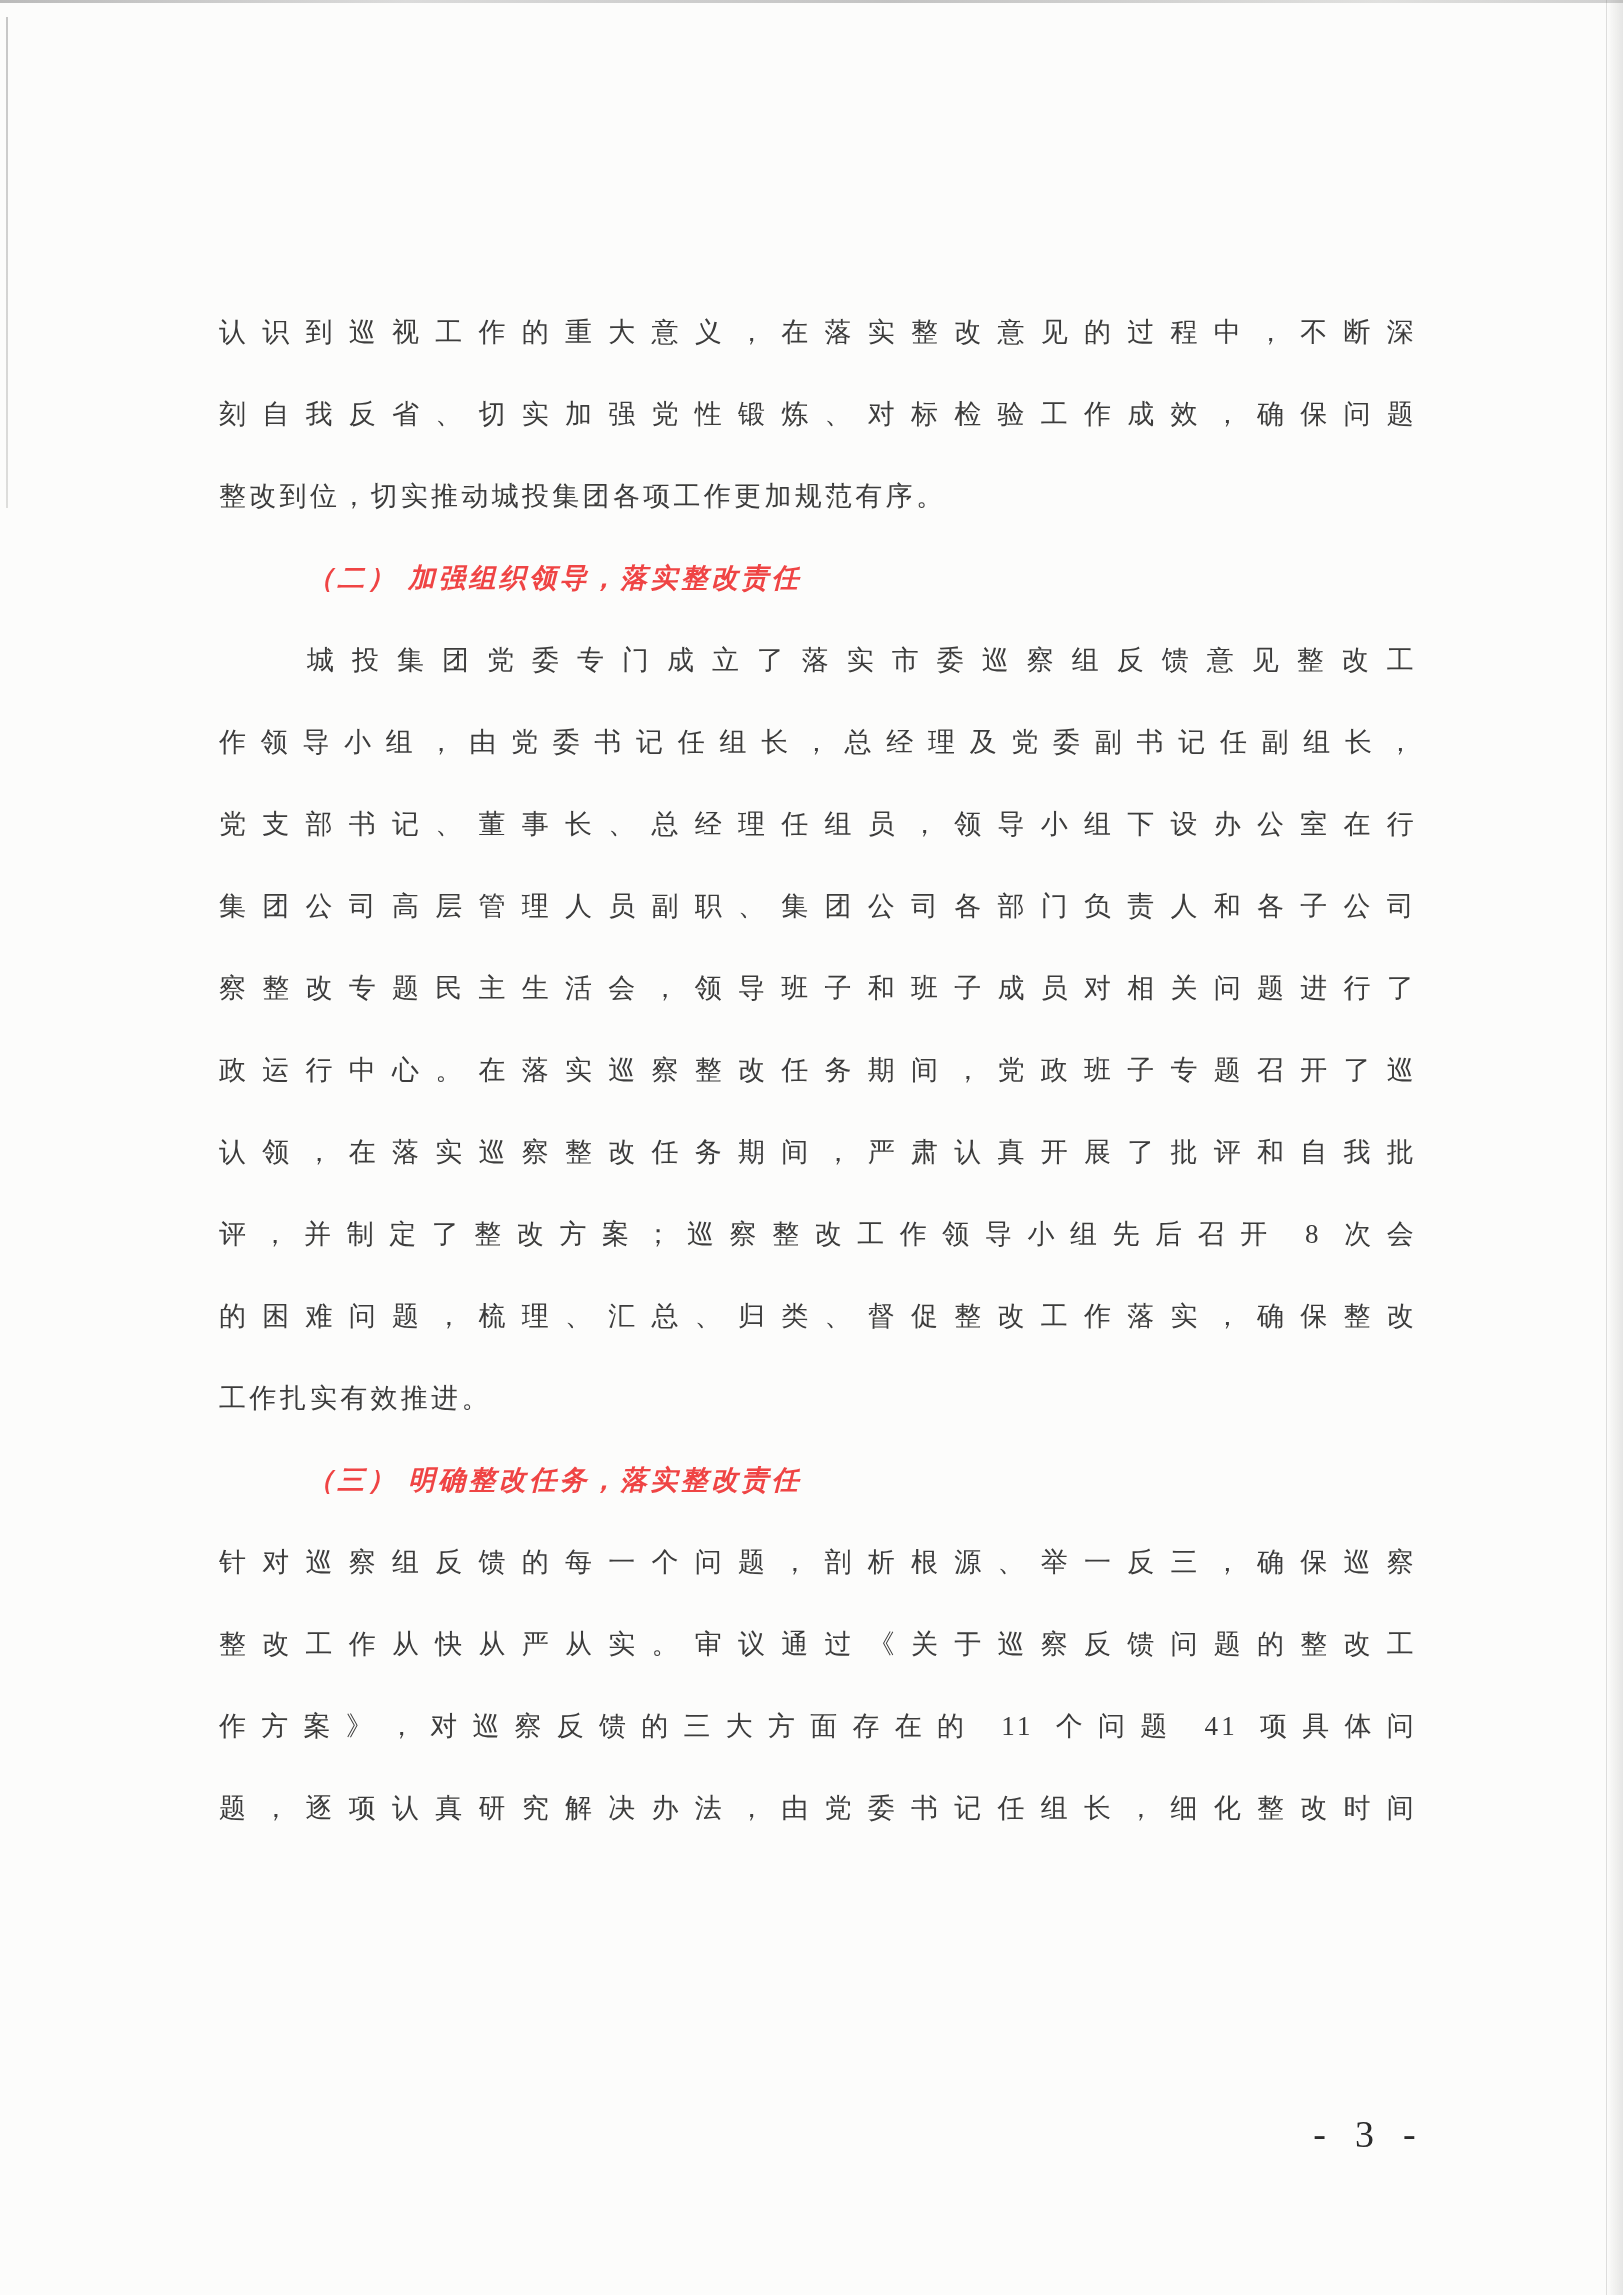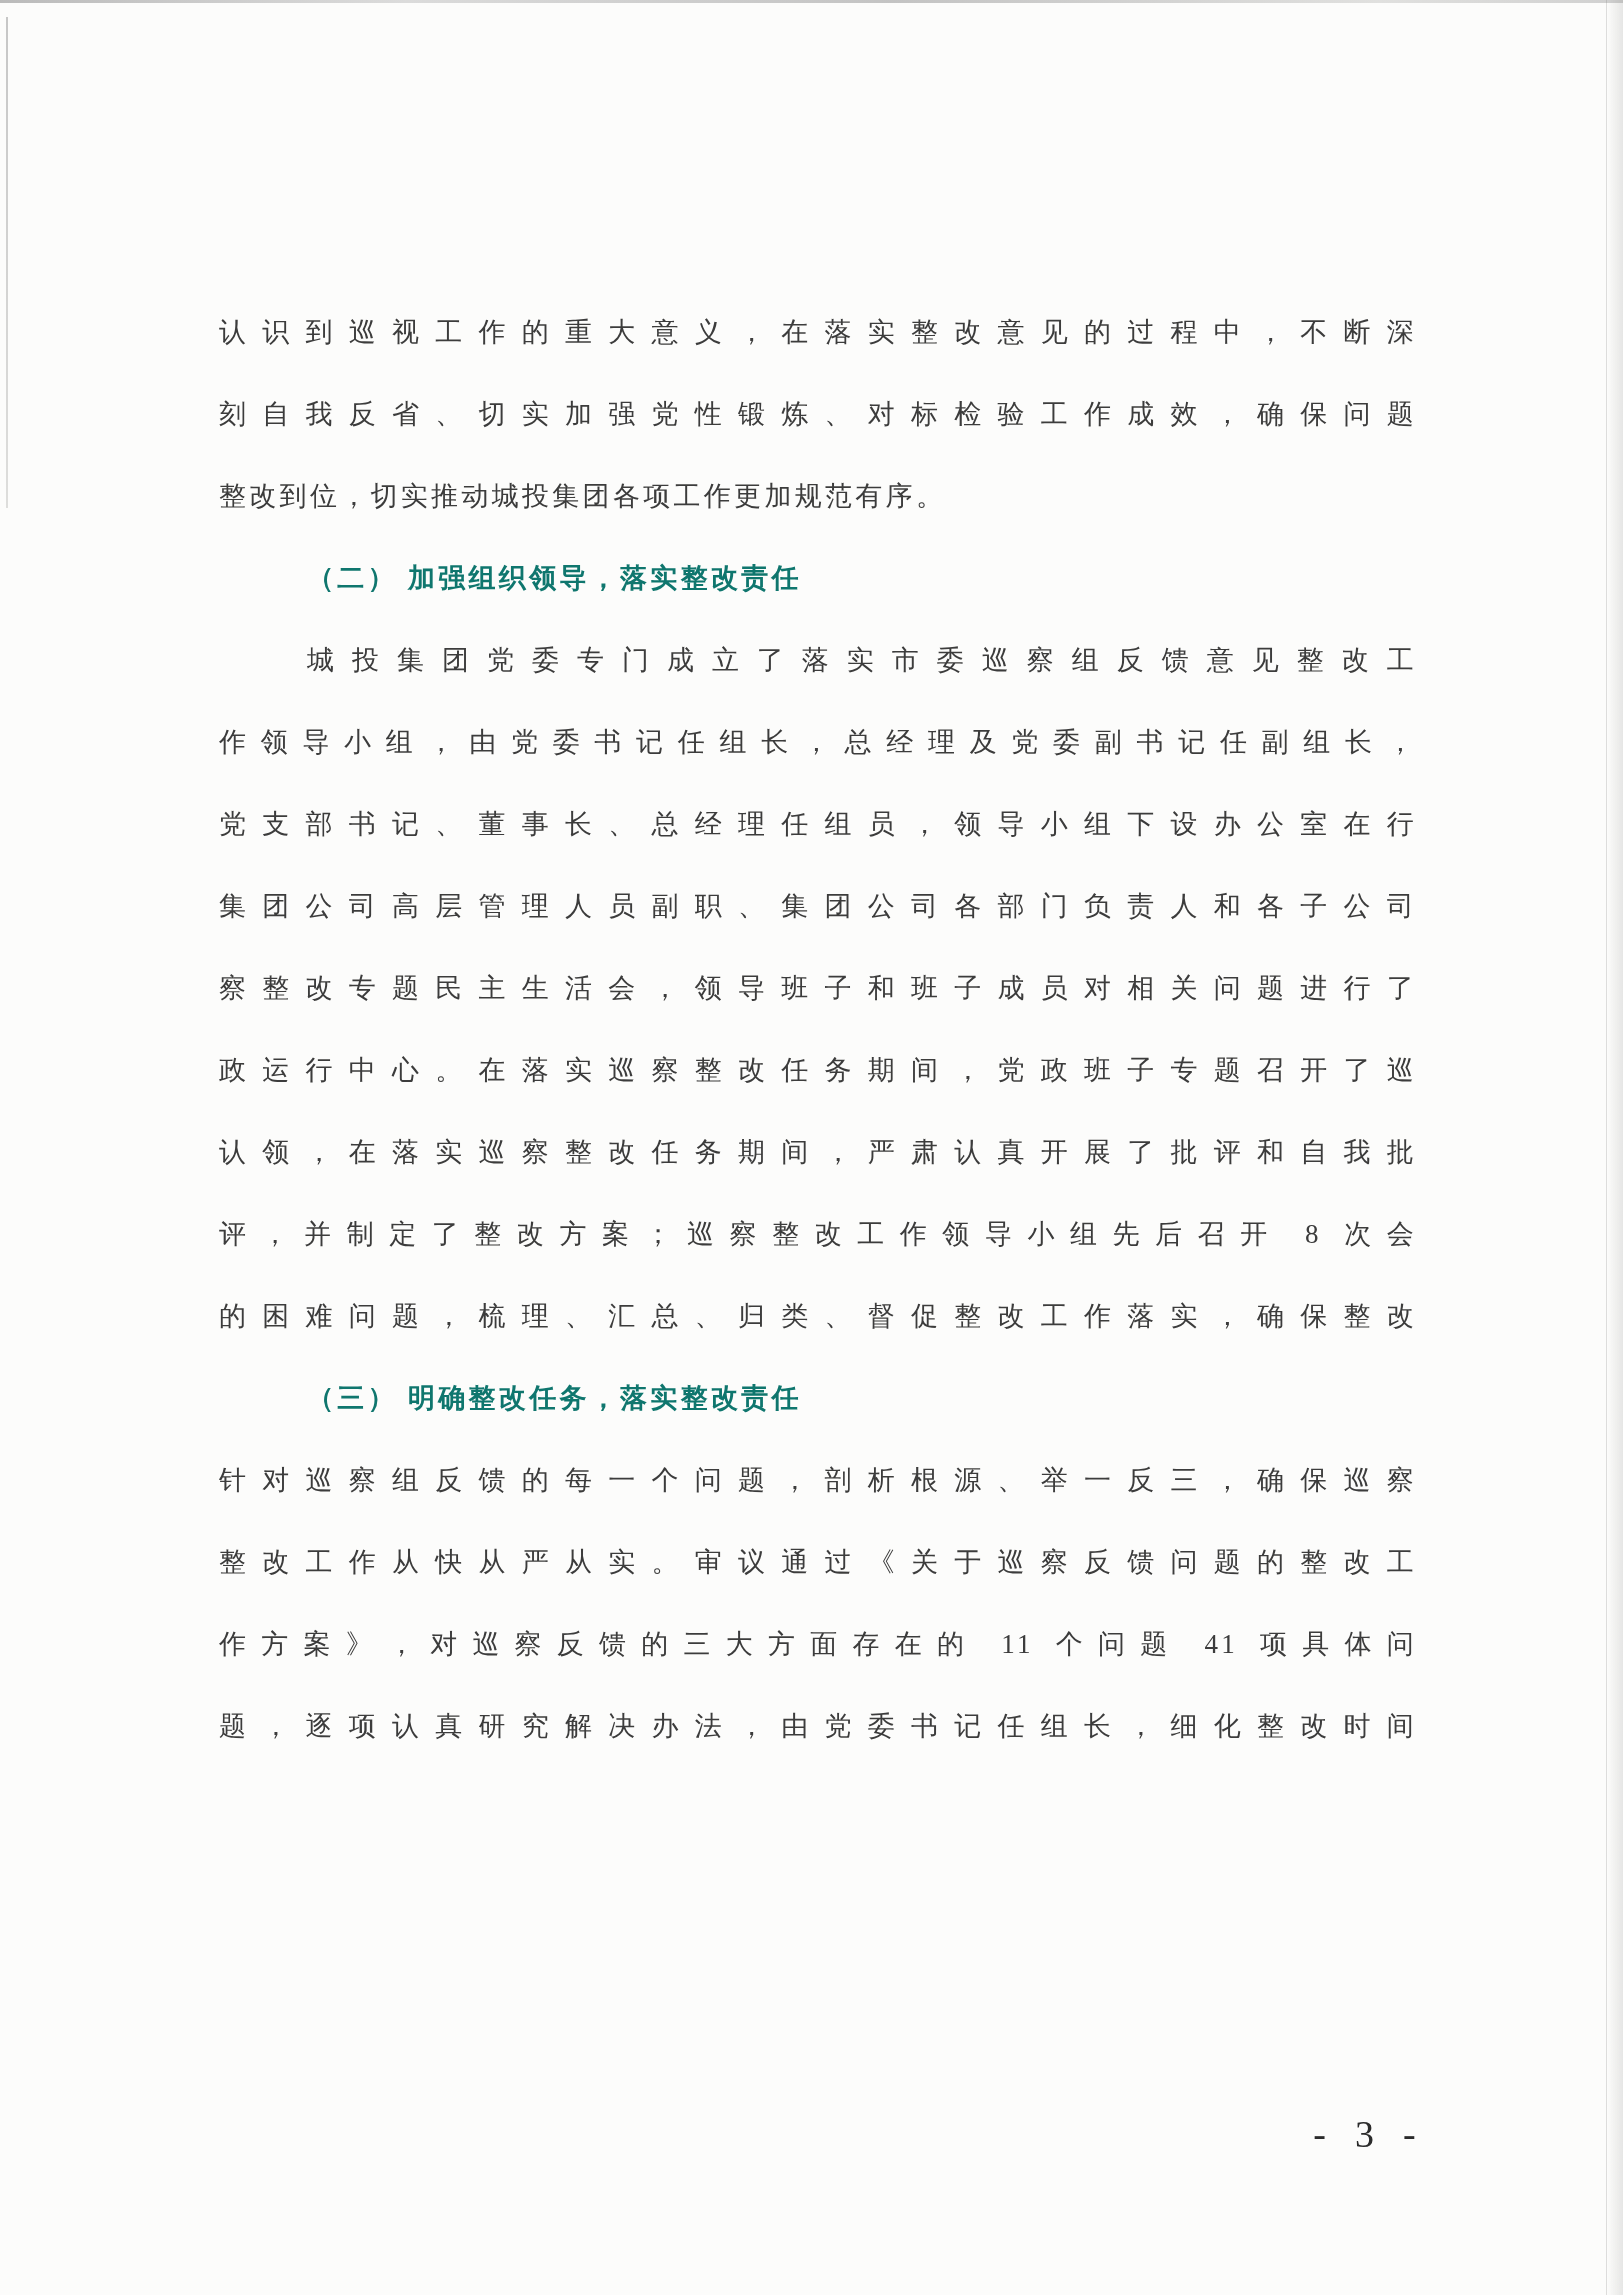--- a/index.html
+++ b/index.html
@@ -54,21 +54,22 @@
     min-height: 82px;
   }
   .line.no-fill {
     text-align-last: left;
   }
   .line.indent {
     padding-left: 88px;
   }
   .line.heading {
     font-weight: 700;
-    color: #0f766e;
+    color: #ef4444;
+    font-style: italic;
   }
   .page-number {
     position: absolute;
     top: 2115px;
     right: 206px;
     font-size: 38px;
     line-height: 39px;
     color: #2b2b2b;
     letter-spacing: 1.3px;
     word-spacing: 17px;
@@ -89,20 +90,21 @@
       <div class="line heading indent no-fill">（二） 加强组织领导，落实整改责任</div>
       <div class="line indent">城投集团党委专门成立了落实市委巡察组反馈意见整改工</div>
       <div class="line">作领导小组，由党委书记任组长，总经理及党委副书记任副组长，</div>
       <div class="line">党支部书记、董事长、总经理任组员，领导小组下设办公室在行</div>
       <div class="line">集团公司高层管理人员副职、集团公司各部门负责人和各子公司</div>
       <div class="line">察整改专题民主生活会，领导班子和班子成员对相关问题进行了</div>
       <div class="line">政运行中心。在落实巡察整改任务期间，党政班子专题召开了巡</div>
       <div class="line">认领，在落实巡察整改任务期间，严肃认真开展了批评和自我批</div>
       <div class="line">评，并制定了整改方案；巡察整改工作领导小组先后召开 8 次会</div>
       <div class="line">的困难问题，梳理、汇总、归类、督促整改工作落实，确保整改</div>
+      <div class="line no-fill">工作扎实有效推进。</div>
       <div class="line heading indent no-fill">（三） 明确整改任务，落实整改责任</div>
       <div class="line">针对巡察组反馈的每一个问题，剖析根源、举一反三，确保巡察</div>
       <div class="line">整改工作从快从严从实。审议通过《关于巡察反馈问题的整改工</div>
       <div class="line">作方案》，对巡察反馈的三大方面存在的 11 个问题 41 项具体问</div>
       <div class="line">题，逐项认真研究解决办法，由党委书记任组长，细化整改时间</div>
     </main>
 
   <div class="page-number">- 3 -</div>
 </div>
 

